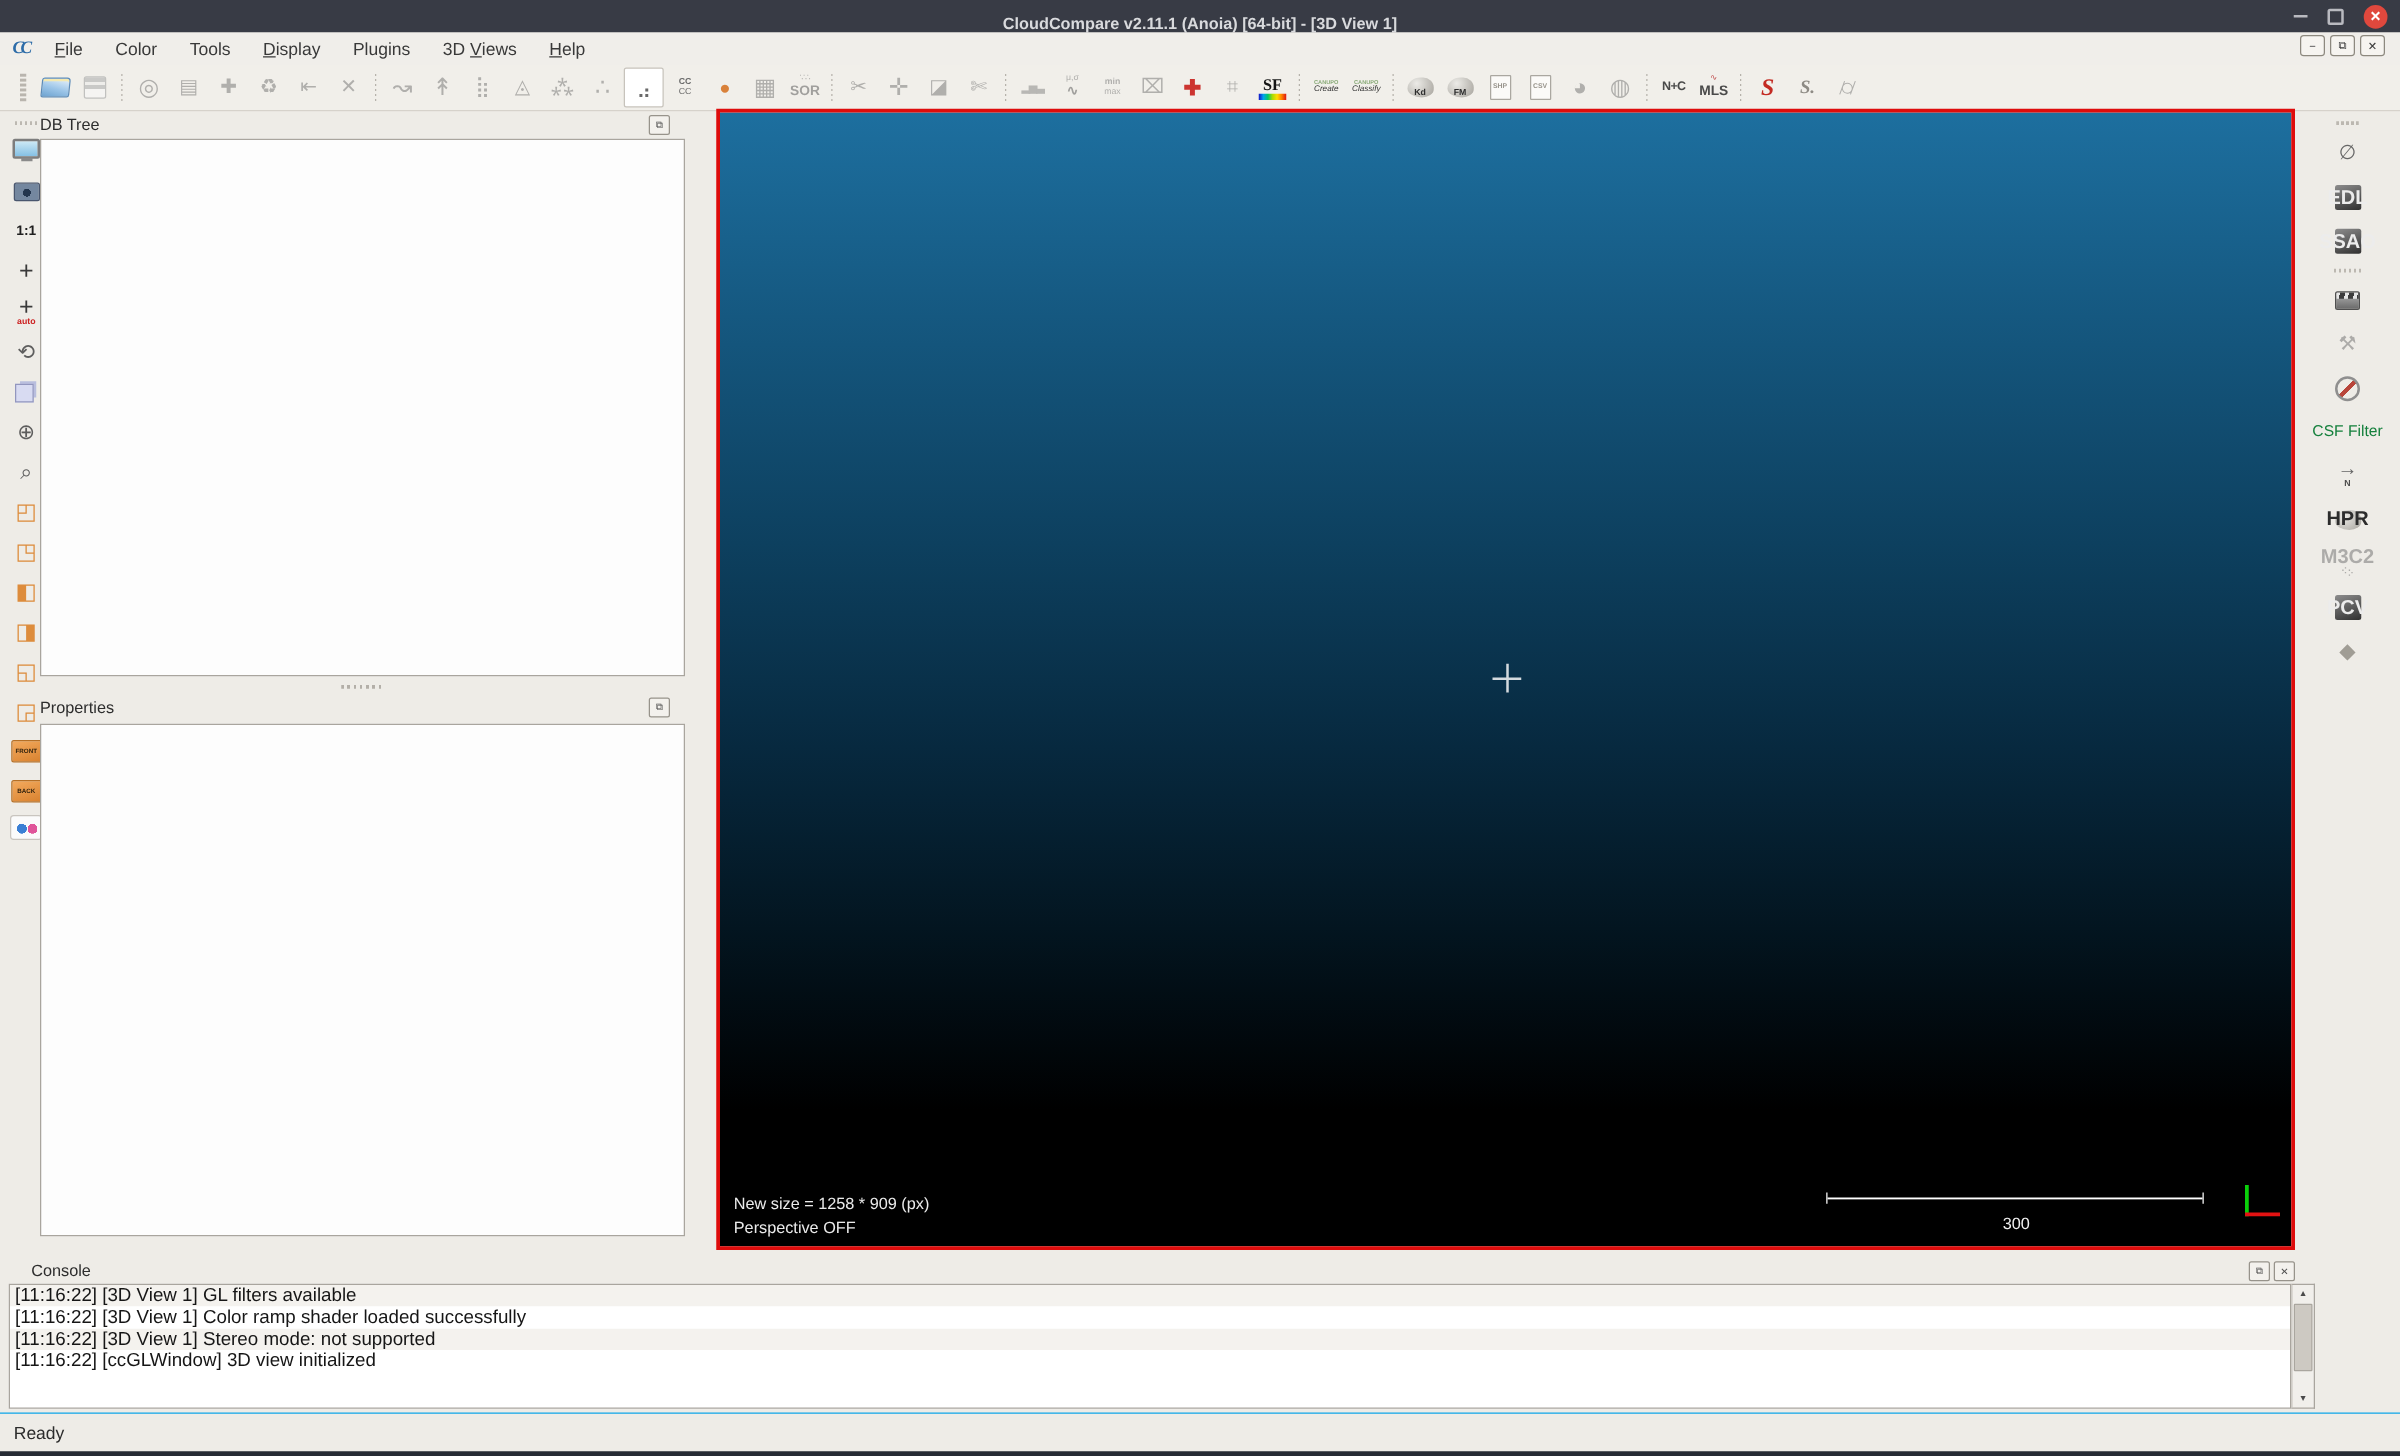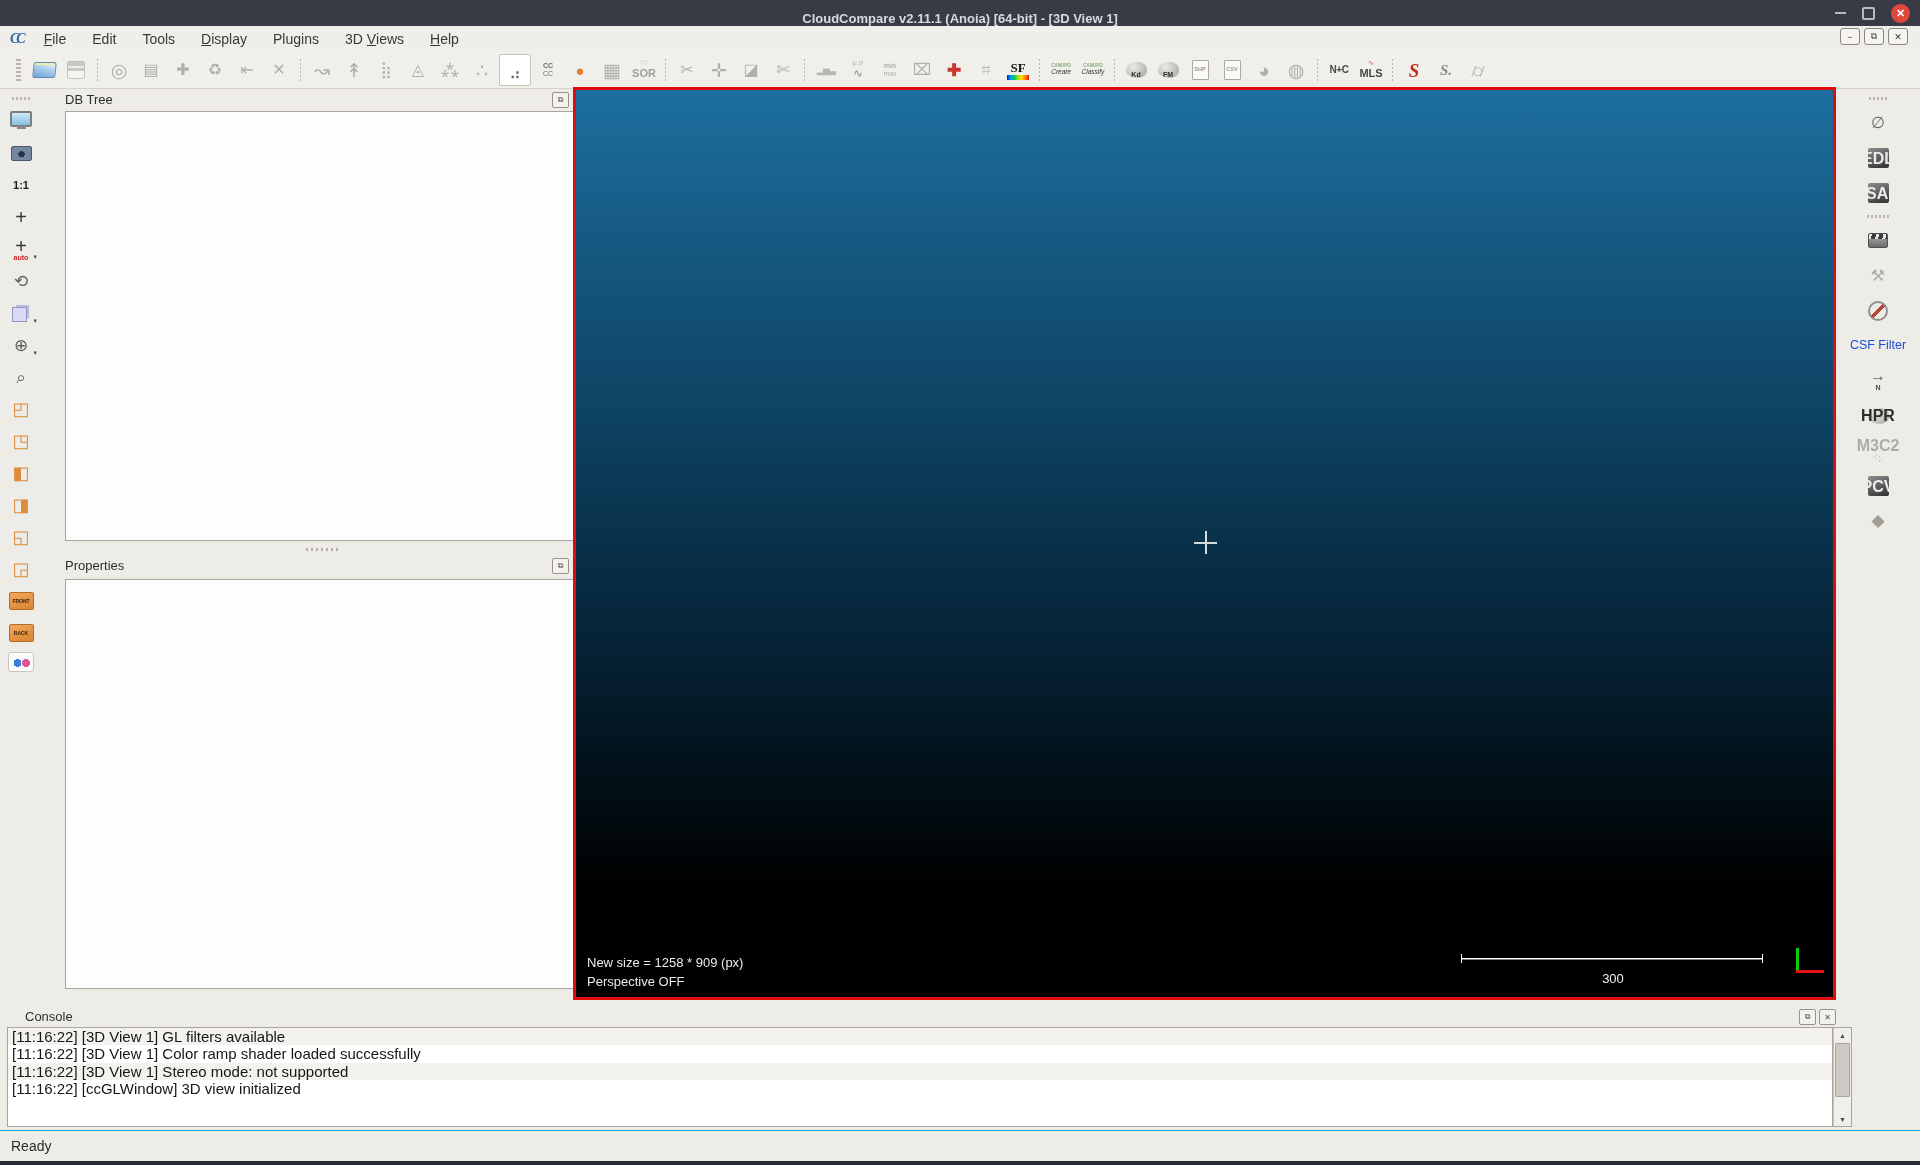--- a/index.html
+++ b/index.html
@@ -100,29 +100,29 @@
                       radial-gradient(circle 4px at 13px 4px,#e0559a 98%,transparent)}
   
   .rightbar{position:absolute;right:0;top:0;width:84px;height:100%;display:flex;flex-direction:column;
             align-items:center;padding-top:8px;gap:10px;box-sizing:border-box}
   .ric{width:30px;height:25px;flex:0 0 auto;display:flex;flex-direction:column;align-items:center;
        justify-content:center;color:#666}
   .ric .g{font-size:16px;line-height:1;white-space:nowrap}
   .ric .s{font-size:7px;line-height:1.2}
   .hsep{width:22px !important;height:3px !important;
         background:repeating-linear-gradient(90deg,#bcb8b1 0 2px,transparent 2px 4px)}
-  .rlabel .g{display:block;font-size:12.5px;color:#1d4ed8;white-space:nowrap}
+  .rlabel .g{display:block;font-size:12.5px;color:#15803d;white-space:nowrap}
   .clap::before{content:"";width:20px;height:15px;border:1px solid #4f4f4f;border-radius:2px;box-sizing:border-box;
         background:repeating-linear-gradient(105deg,#e6e6e6 0 3px,#3c3c3c 3px 7px) top/100% 5px no-repeat,
                    linear-gradient(#a2a2a2,#6b6b6b) bottom/100% 10px no-repeat}
   .compass::before{content:"";width:16px;height:16px;border:2px solid #8f8f8f;border-radius:50%;
         background:linear-gradient(135deg,transparent 42%,#b8453a 42% 58%,transparent 58%)}
   .pent .g{font-size:17px;color:#a09d95}
   
-  .docks{position:absolute;left:58px;top:0;width:532px;height:100%}
+  .docks{position:absolute;left:25px;top:0;width:532px;height:100%}
   .dock-header{position:absolute;left:0;width:100%;height:21px;display:flex;align-items:center;
         padding-left:7px;box-sizing:border-box;font-size:13px;color:#2d2d2d}
   .float-btn{position:absolute;right:21px;top:3px;width:15px;height:14px;border:1px solid #97938b;
         border-radius:2px;background:#f3f1ed;display:flex;align-items:center;justify-content:center;
         font-size:8px;color:#4f4f4f}
   .panel{position:absolute;left:7px;right:9px;background:#fdfdfd;border:1px solid #a9a59e}
   .dbtree-header{top:0}
   .dbtree-panel{top:22px;height:428px}
   .splitter{position:absolute;top:459px;left:248px;width:34px;height:3px;
         background:repeating-linear-gradient(90deg,#b3afa8 0 2px,transparent 2px 5px)}
@@ -178,21 +178,21 @@
     <span class="wc-max"></span>
     <span class="wc-close">✕</span>
   </span>
 </div>
 
 <div class="menubar">
   <span class="cc-logo">CC</span>
   <div class="menus">
 
   <span class="menu-item"><span></span><span class="u">F</span><span>ile</span></span>
-      <span class="menu-item"><span>Edit</span><span class="u"></span><span></span></span>
+      <span class="menu-item"><span>Color</span><span class="u"></span><span></span></span>
       <span class="menu-item"><span>Tools</span><span class="u"></span><span></span></span>
       <span class="menu-item"><span></span><span class="u">D</span><span>isplay</span></span>
       <span class="menu-item"><span>Plugins</span><span class="u"></span><span></span></span>
       <span class="menu-item"><span>3D </span><span class="u">V</span><span>iews</span></span>
       <span class="menu-item"><span></span><span class="u">H</span><span>elp</span></span>
     </div>
   <div class="mdi-controls">
     <span class="mdi-btn">−</span>
     <span class="mdi-btn">⧉</span>
     <span class="mdi-btn">✕</span>

